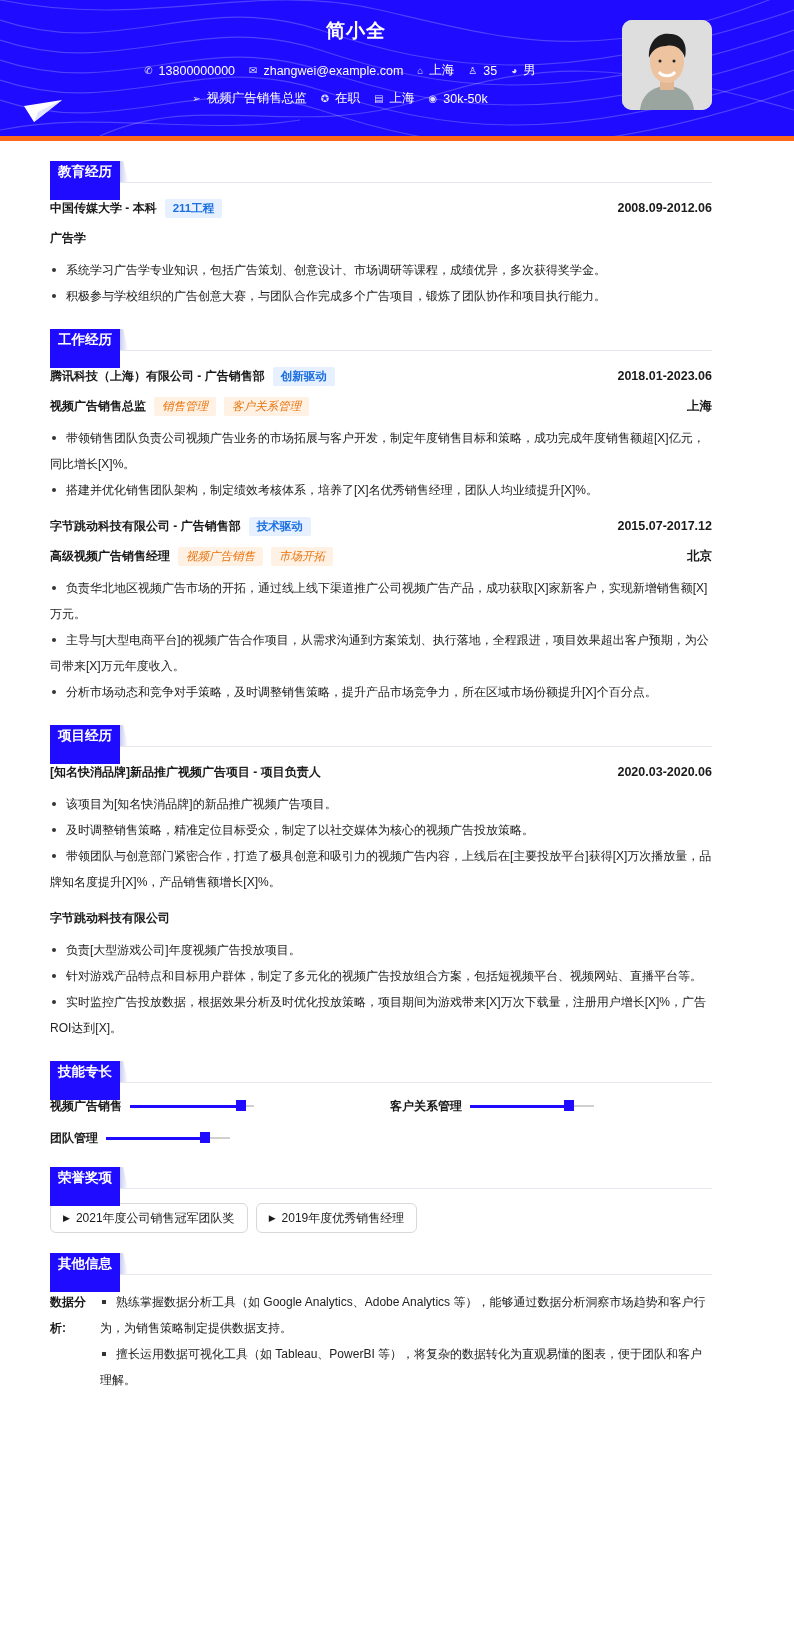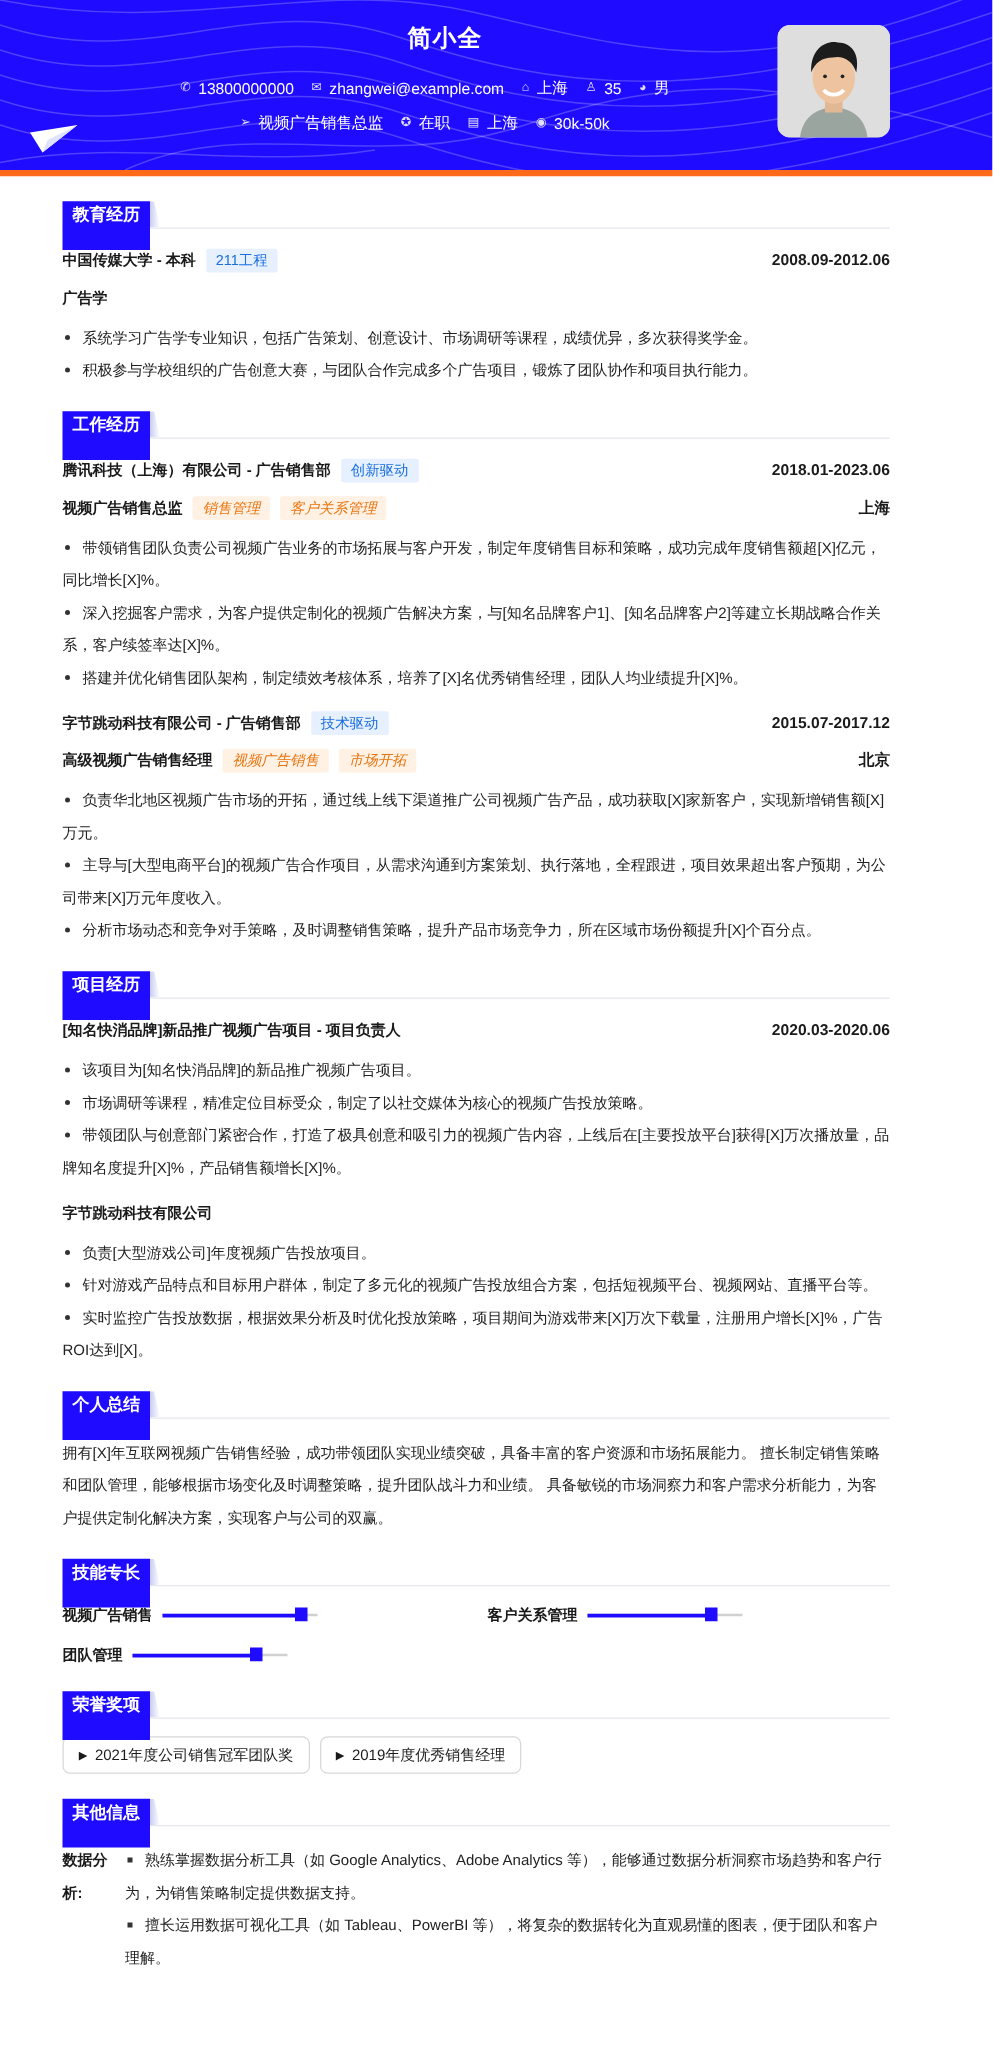--- a/index.html
+++ b/index.html
@@ -41,21 +41,21 @@
     background: #1f0bff; color: #fff; font-size: 13.5px; font-weight: bold; line-height: 21px;
   }
   .sec-title::after {
     content: ""; position: absolute; right: -8px; top: 0; width: 8px; height: 21px;
     background: linear-gradient(90deg, #c9cdf2, rgba(255,255,255,0));
     clip-path: polygon(0 0, 40% 0, 100% 100%, 0 100%);
   }
   .row { display: flex; justify-content: space-between; align-items: center; height: 22px; }
   .row-title { font-weight: bold; font-size: 12px; display: flex; align-items: center; gap: 8px; }
   .row-right { font-weight: bold; font-size: 12.5px; }
-  .tag-blue { background: #e6f0ff; color: #1b6fe0; font-weight: normal; font-size: 11.5px; padding: 2px 8px; border-radius: 2px; }
+  .tag-blue { background: #e6f0ff; color: #1b6fe0; font-weight: bold; font-size: 11.5px; padding: 2px 8px; border-radius: 2px; }
   .tag-orange { background: #fff1e4; color: #e8740e; font-weight: normal; font-size: 11.5px; padding: 2px 8px; border-radius: 2px; font-style: italic; }
   .sub { margin-top: 8px; }
   ul.bullets { list-style: none; margin-top: 8px; }
   ul.bullets li {
     position: relative; padding-left: 16px; font-size: 12px; line-height: 26px; color: #222;
   }
   ul.bullets li::before {
     content: ""; position: absolute; left: 2px; top: 11px; width: 4px; height: 4px;
     background: #333; border-radius: 50%;
   }
@@ -197,21 +197,20 @@
       <div class="row sub">
         <div class="row-title">
             <span>视频广告销售总监</span>
             <span class="tag-orange">销售管理</span>
             <span class="tag-orange">客户关系管理</span>
           </div>
         <div class="row-right">上海</div>
       </div>
       <ul class="bullets">
         <li class="wrap">带领销售团队负责公司视频广告业务的市场拓展与客户开发，制定年度销售目标和策略，成功完成年度销售额超[X]亿元，同比增长[X]%。</li>
-        <li class="wrap">深入挖掘客户需求，为客户提供定制化的视频广告解决方案，与[知名品牌客户1]、[知名品牌客户2]等建立长期战略合作关系，客户续签率达[X]%。</li>
         <li>搭建并优化销售团队架构，制定绩效考核体系，培养了[X]名优秀销售经理，团队人均业绩提升[X]%。</li>
       </ul>
     </div>
     <div class="entry">
       <div class="row">
         <div class="row-title">
             <span>字节跳动科技有限公司 - 广告销售部</span>
             <span class="tag-blue">技术驱动</span>
           </div>
         <div class="row-right">2015.07-2017.12</div>
@@ -236,42 +235,36 @@
     <div class="sec-head">
         <div class="sec-title">项目经历</div>
       </div>
     <div class="entry">
       <div class="row">
         <div class="row-title">[知名快消品牌]新品推广视频广告项目 - 项目负责人</div>
         <div class="row-right">2020.03-2020.06</div>
       </div>
       <ul class="bullets">
         <li>该项目为[知名快消品牌]的新品推广视频广告项目。</li>
-        <li>市场调研等课程，精准定位目标受众，制定了以社交媒体为核心的视频广告投放策略。</li>
+        <li>及时调整销售策略，精准定位目标受众，制定了以社交媒体为核心的视频广告投放策略。</li>
         <li class="wrap">带领团队与创意部门紧密合作，打造了极具创意和吸引力的视频广告内容，上线后在[主要投放平台]获得[X]万次播放量，品牌知名度提升[X]%，产品销售额增长[X]%。</li>
       </ul>
     </div>
     <div class="entry">
       <div class="row sub">
           <div class="row-title">字节跳动科技有限公司</div>
         </div>
       <ul class="bullets">
         <li>负责[大型游戏公司]年度视频广告投放项目。</li>
         <li>针对游戏产品特点和目标用户群体，制定了多元化的视频广告投放组合方案，包括短视频平台、视频网站、直播平台等。</li>
         <li class="wrap">实时监控广告投放数据，根据效果分析及时优化投放策略，项目期间为游戏带来[X]万次下载量，注册用户增长[X]%，广告ROI达到[X]。</li>
       </ul>
     </div>
   </div>
 
-  <div class="section">
-    <div class="sec-head">
-        <div class="sec-title">个人总结</div>
-      </div>
-    <p class="summary">拥有[X]年互联网视频广告销售经验，成功带领团队实现业绩突破，具备丰富的客户资源和市场拓展能力。 擅长制定销售策略和团队管理，能够根据市场变化及时调整策略，提升团队战斗力和业绩。 具备敏锐的市场洞察力和客户需求分析能力，为客户提供定制化解决方案，实现客户与公司的双赢。</p>
-  </div>
 
   <div class="section">
     <div class="sec-head">
         <div class="sec-title">技能专长</div>
       </div>
     <div class="skills">
       <div class="skill">
         <span>视频广告销售</span>
         <div class="bar" style="width:124px">
             <div class="fill" style="width:112px"></div>

